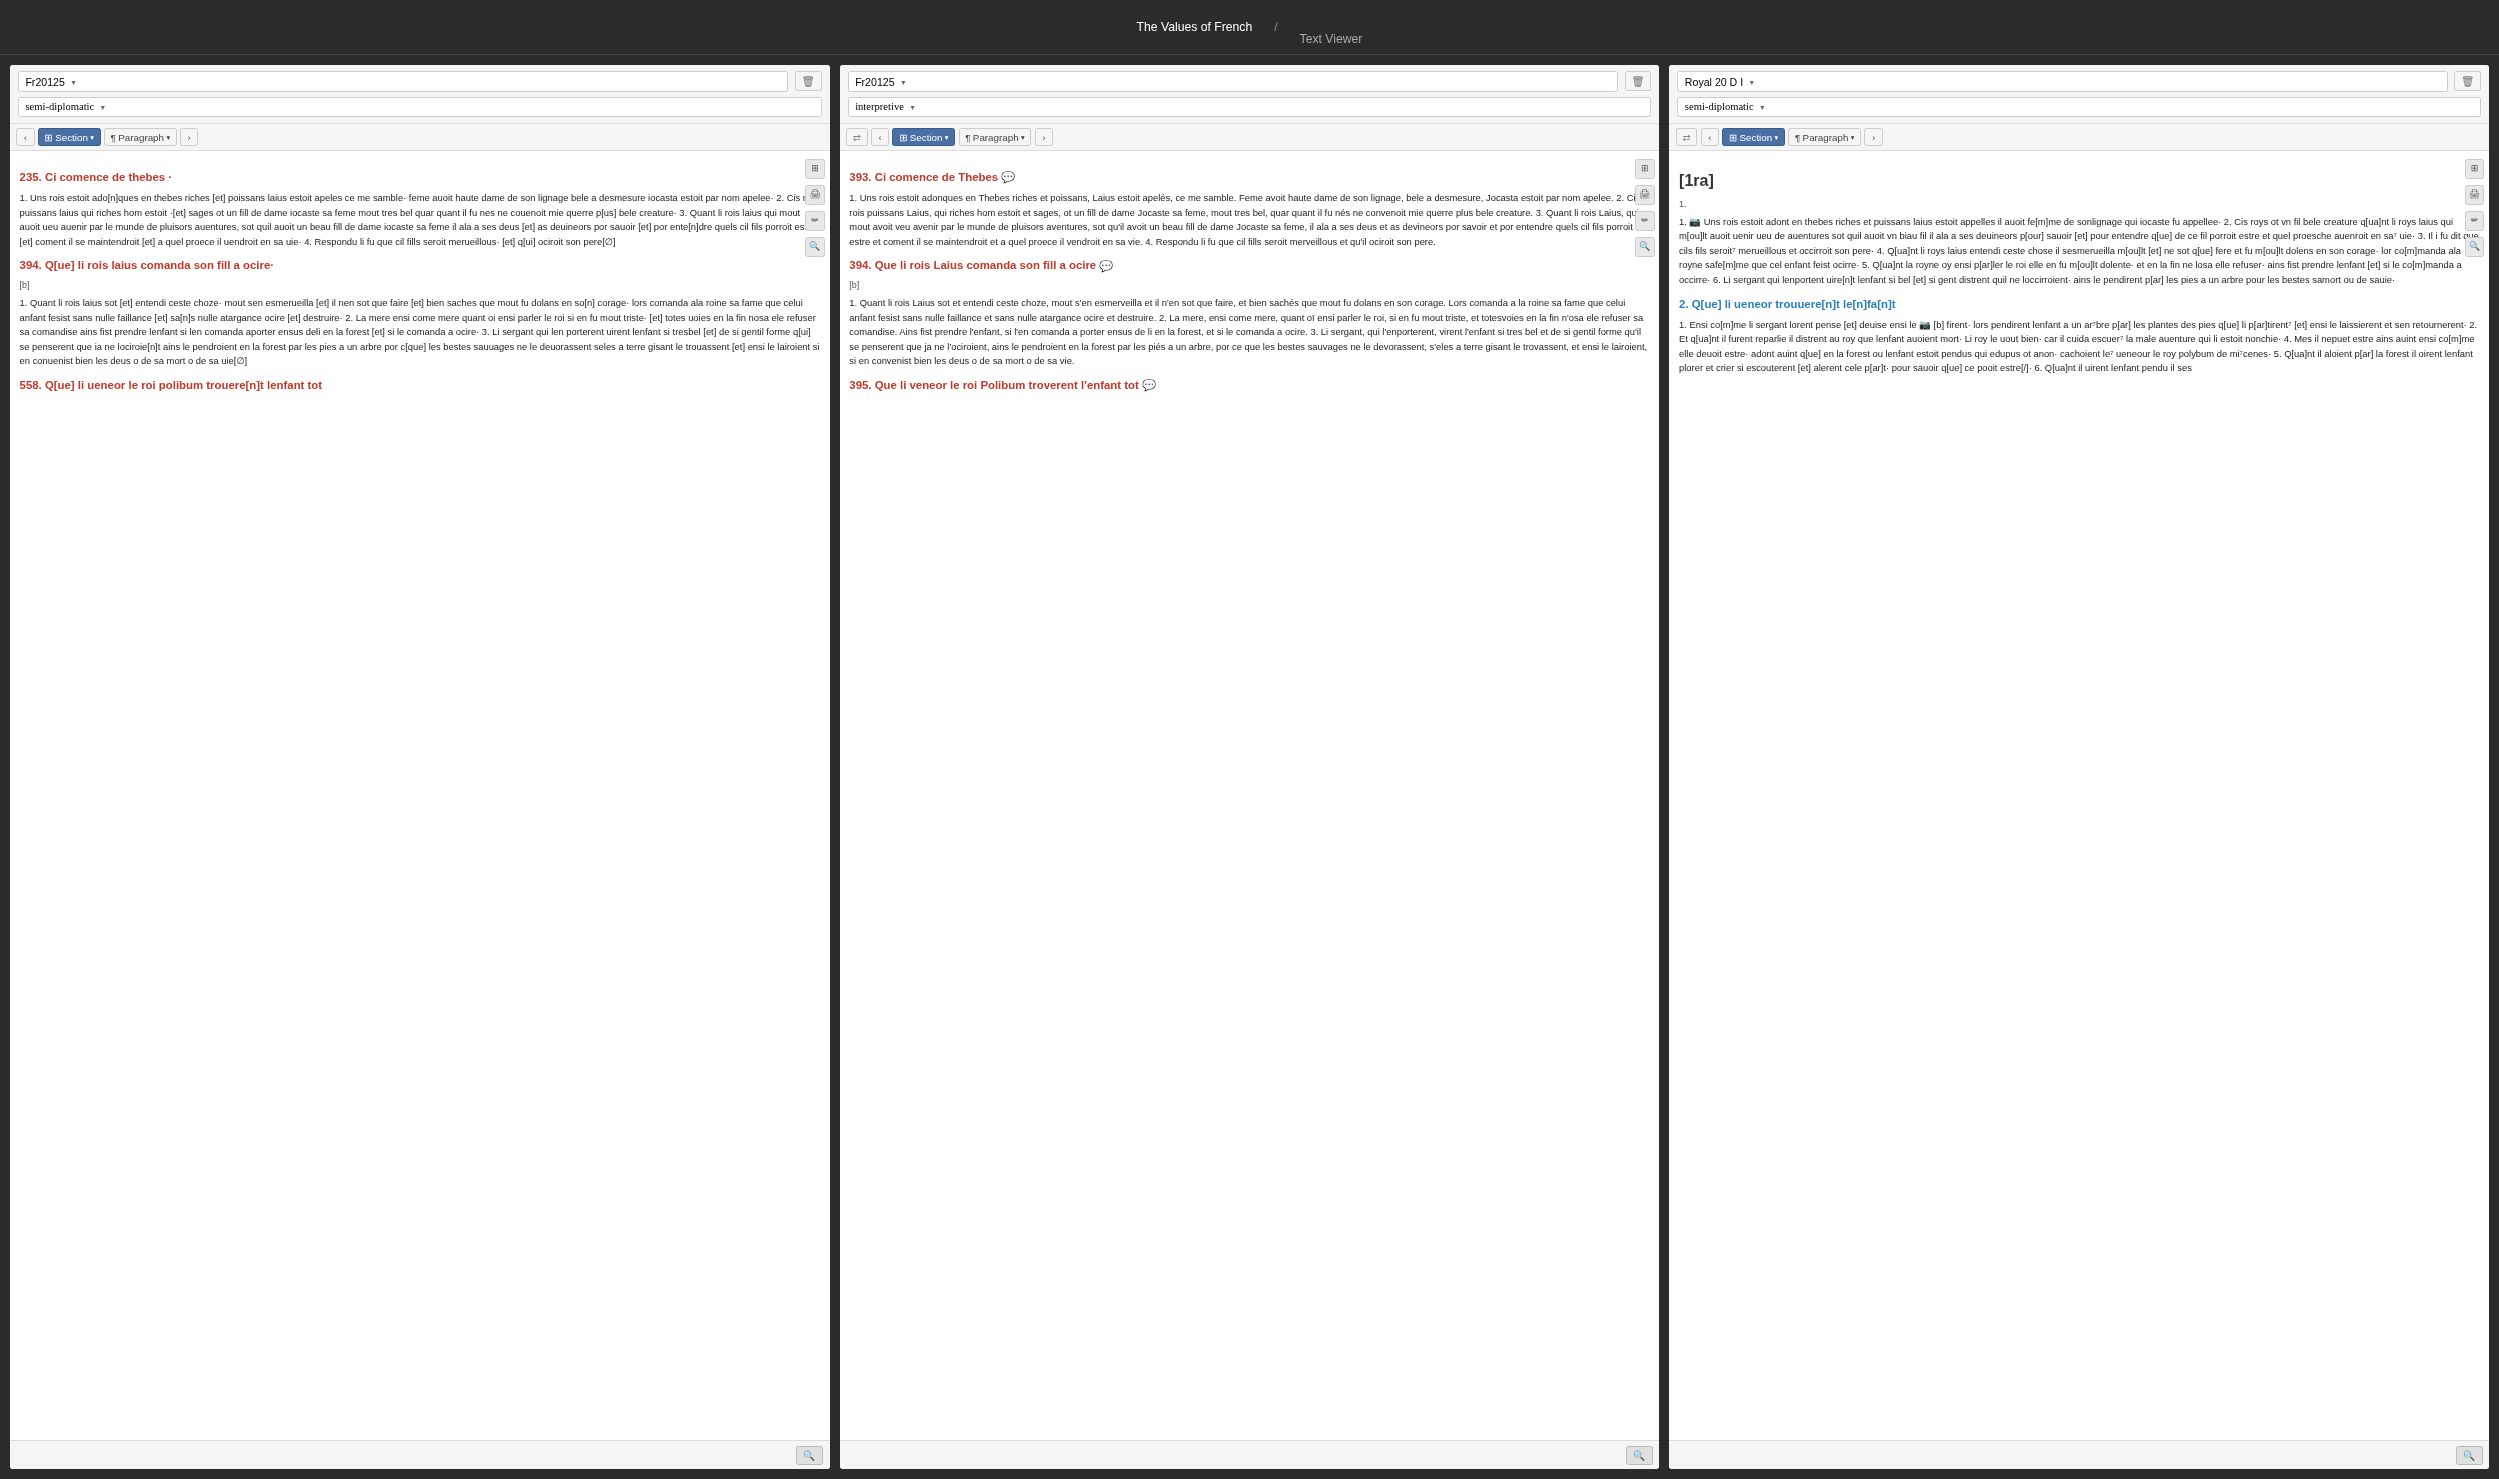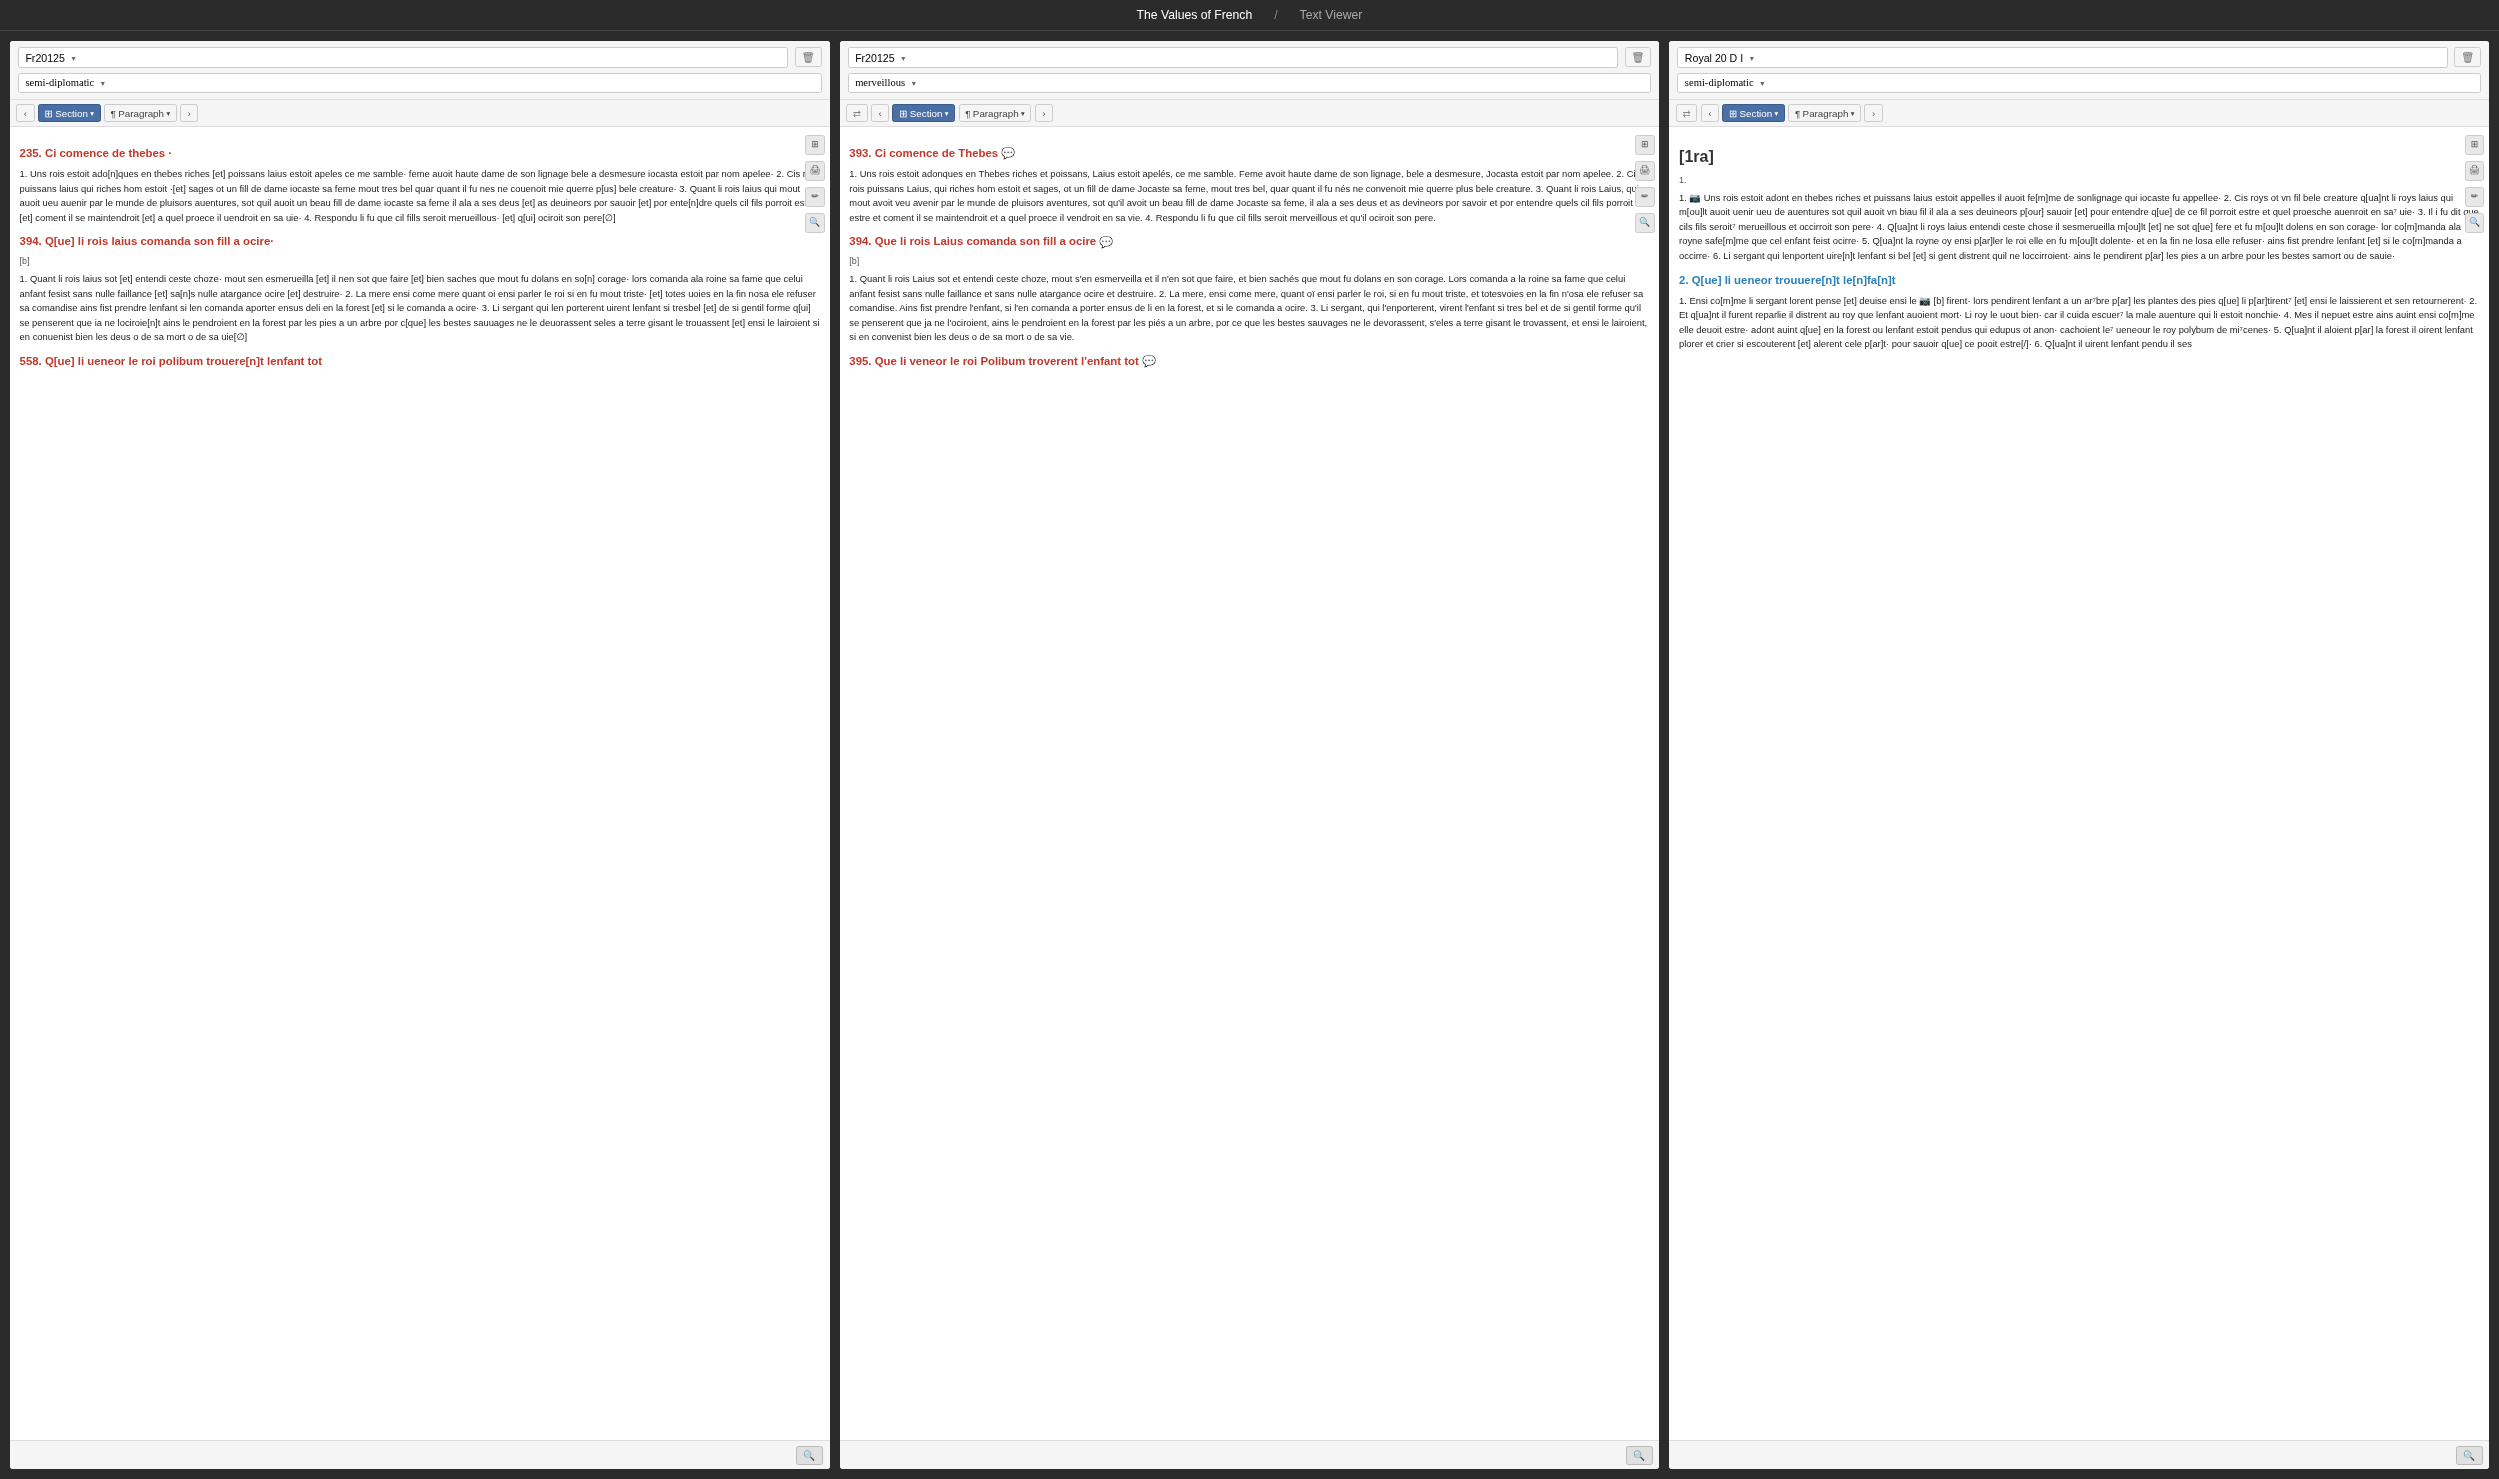--- a/index.html
+++ b/index.html
@@ -212,21 +212,21 @@
       text-align: center;
       line-height: 11.4px;
     }
   </style>
 </head>
 <body>
 
 <div id="top-bar">
   <span>The Values of French</span>
   <span style="color:#888;">/</span>
-  <span style="color:#aaa;">Text Viewer</span>
+  <span style="color:#aaa;margin-top:24px;">Text Viewer</span>
 </div>
 
 <div id="main-content">
 <div class="panel">
       <div class="panel-header">
         <div class="panel-header-row1">
           <div class="ms-select">
             <span>Fr20125</span>
             <span class="chevron">▾</span>
           </div>
@@ -267,21 +267,21 @@
       <div class="panel-header">
         <div class="panel-header-row1">
           <div class="ms-select">
             <span>Fr20125</span>
             <span class="chevron">▾</span>
           </div>
           <button class="delete-btn">🗑</button>
         </div>
         <div class="panel-header-row2">
           <div class="mode-select">
-            <span>merveillous</span>
+            <span>interpretive</span>
             <span class="chevron">▾</span>
           </div>
         </div>
       </div>
       <div class="panel-toolbar">
         <button class="toolbar-sync">⇄</button>
         <button class="toolbar-btn nav-btn">‹</button>
         <button class="toolbar-btn active"><span>⊞</span> Section <span class="chevron">▾</span></button>
         <button class="toolbar-btn"><span>¶</span> Paragraph <span class="chevron">▾</span></button>
         <button class="toolbar-btn nav-btn">›</button>

